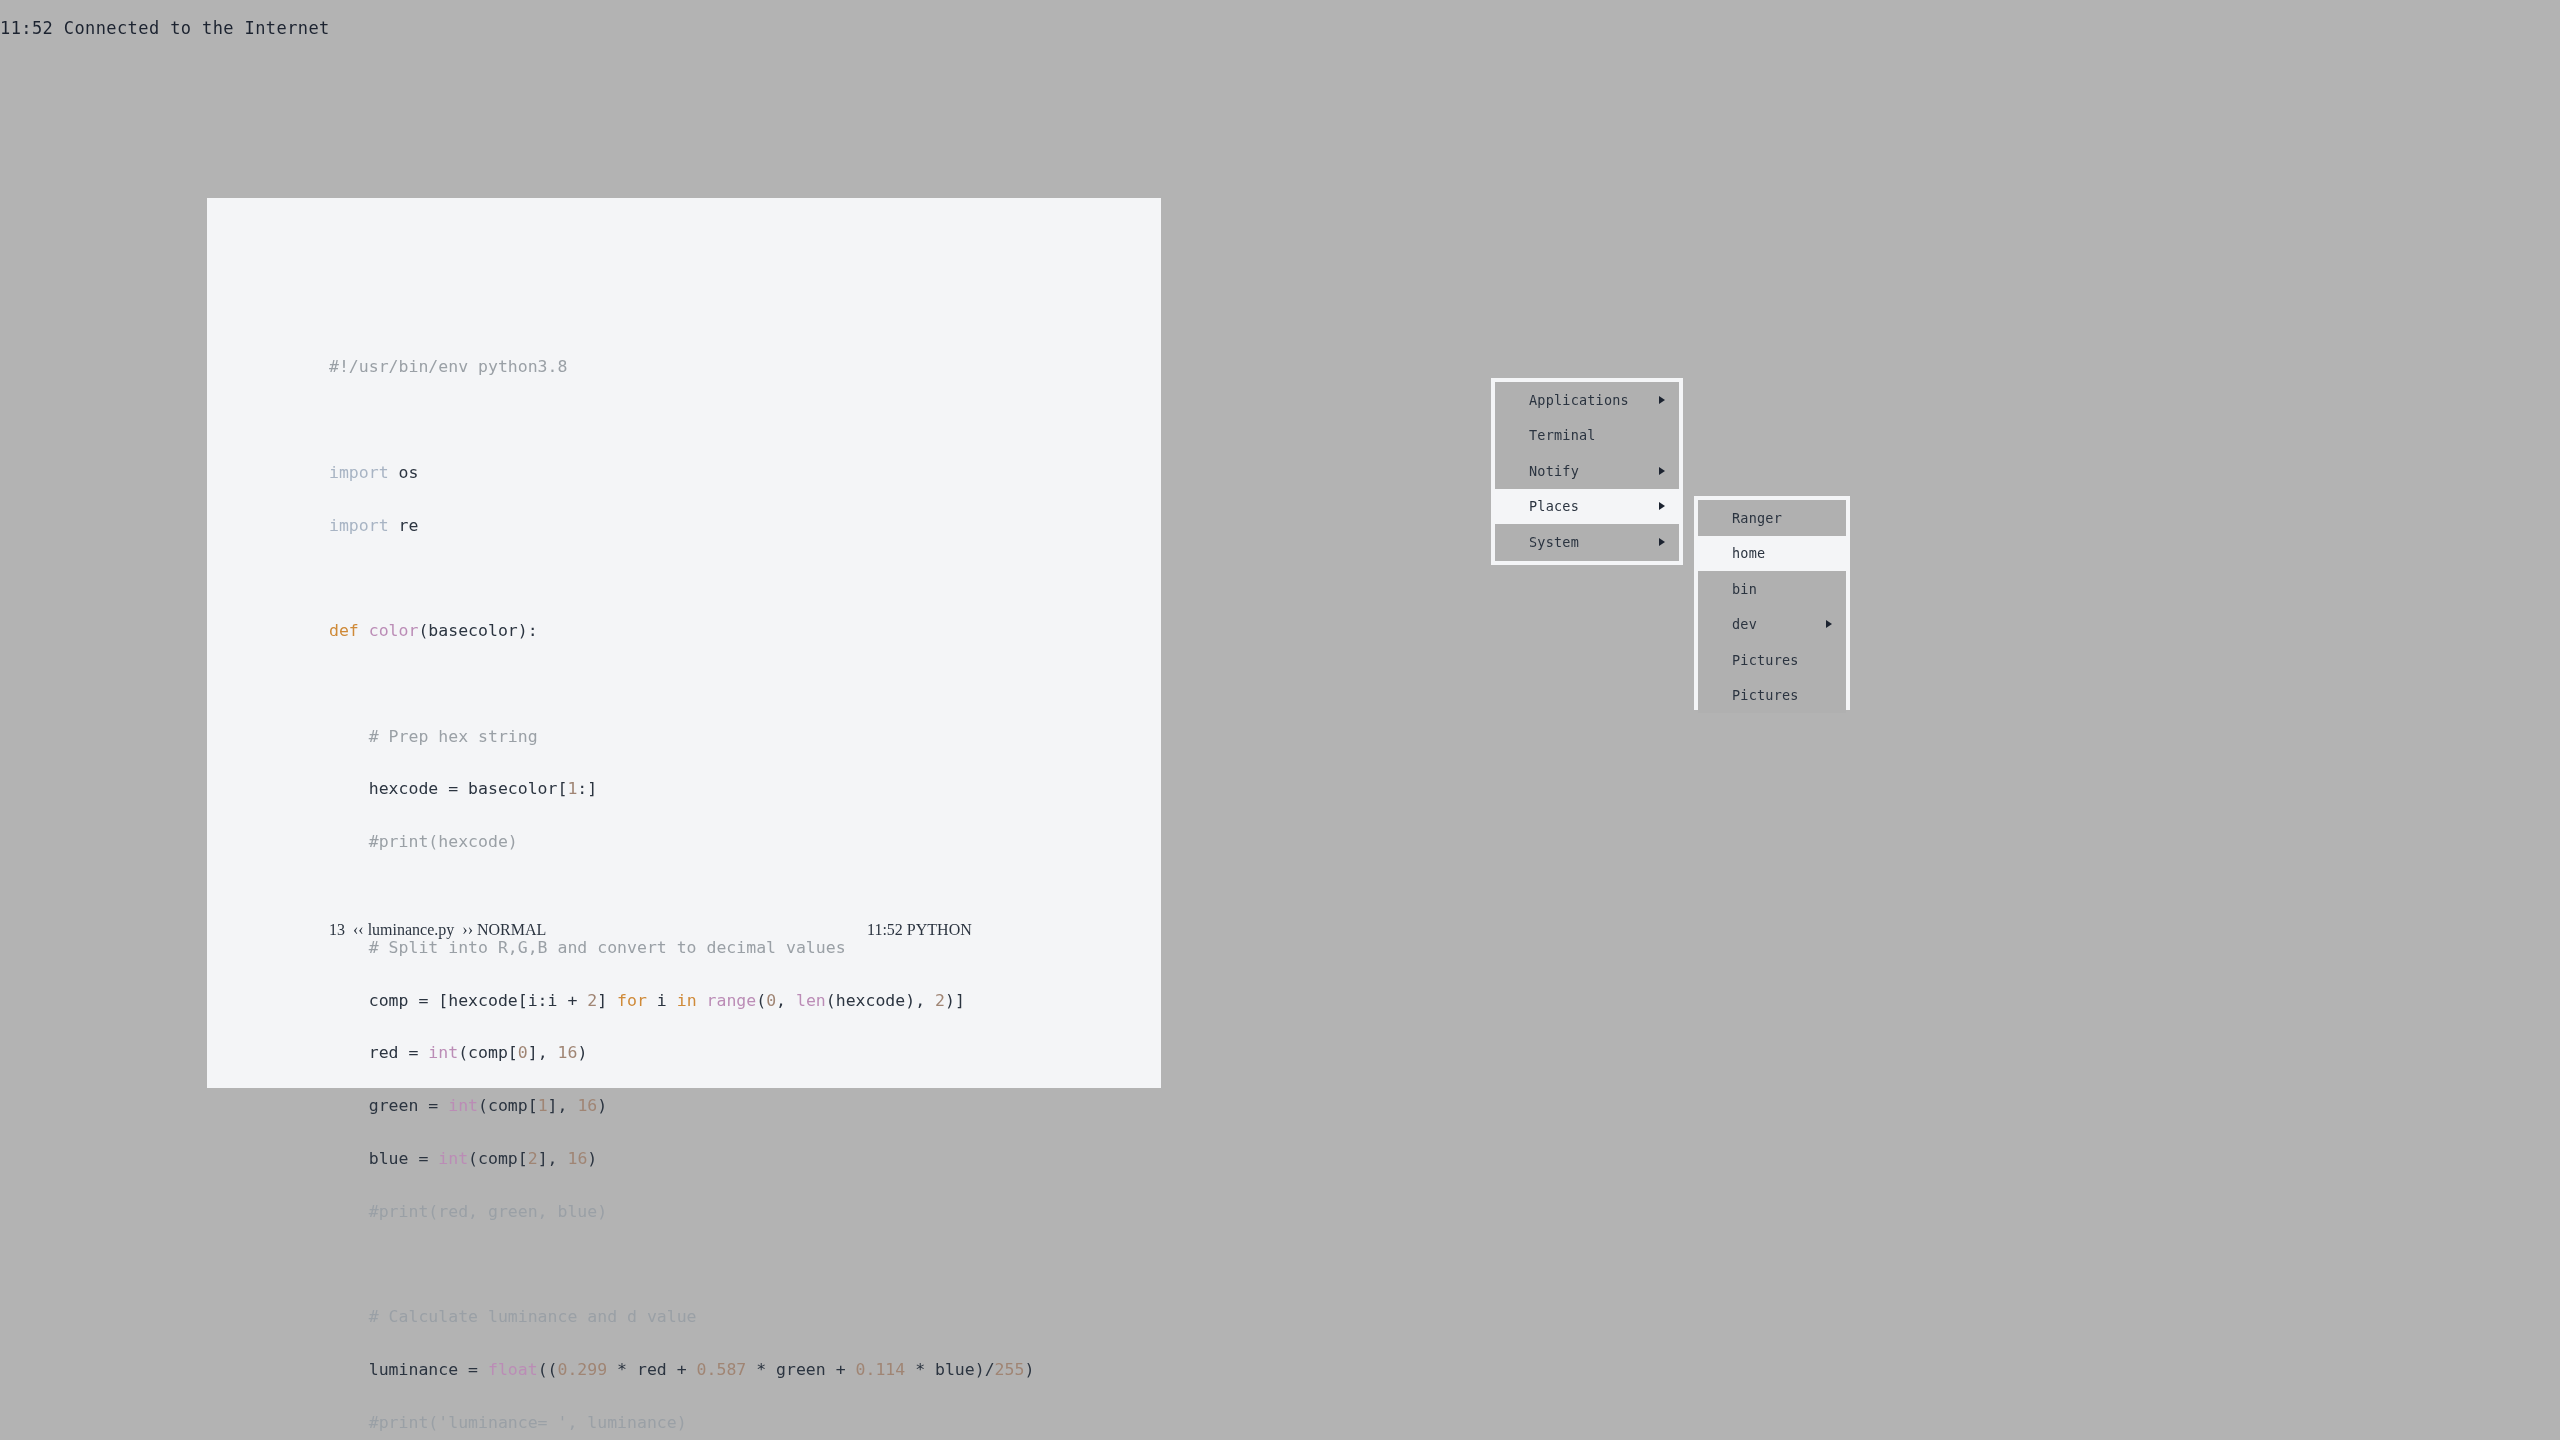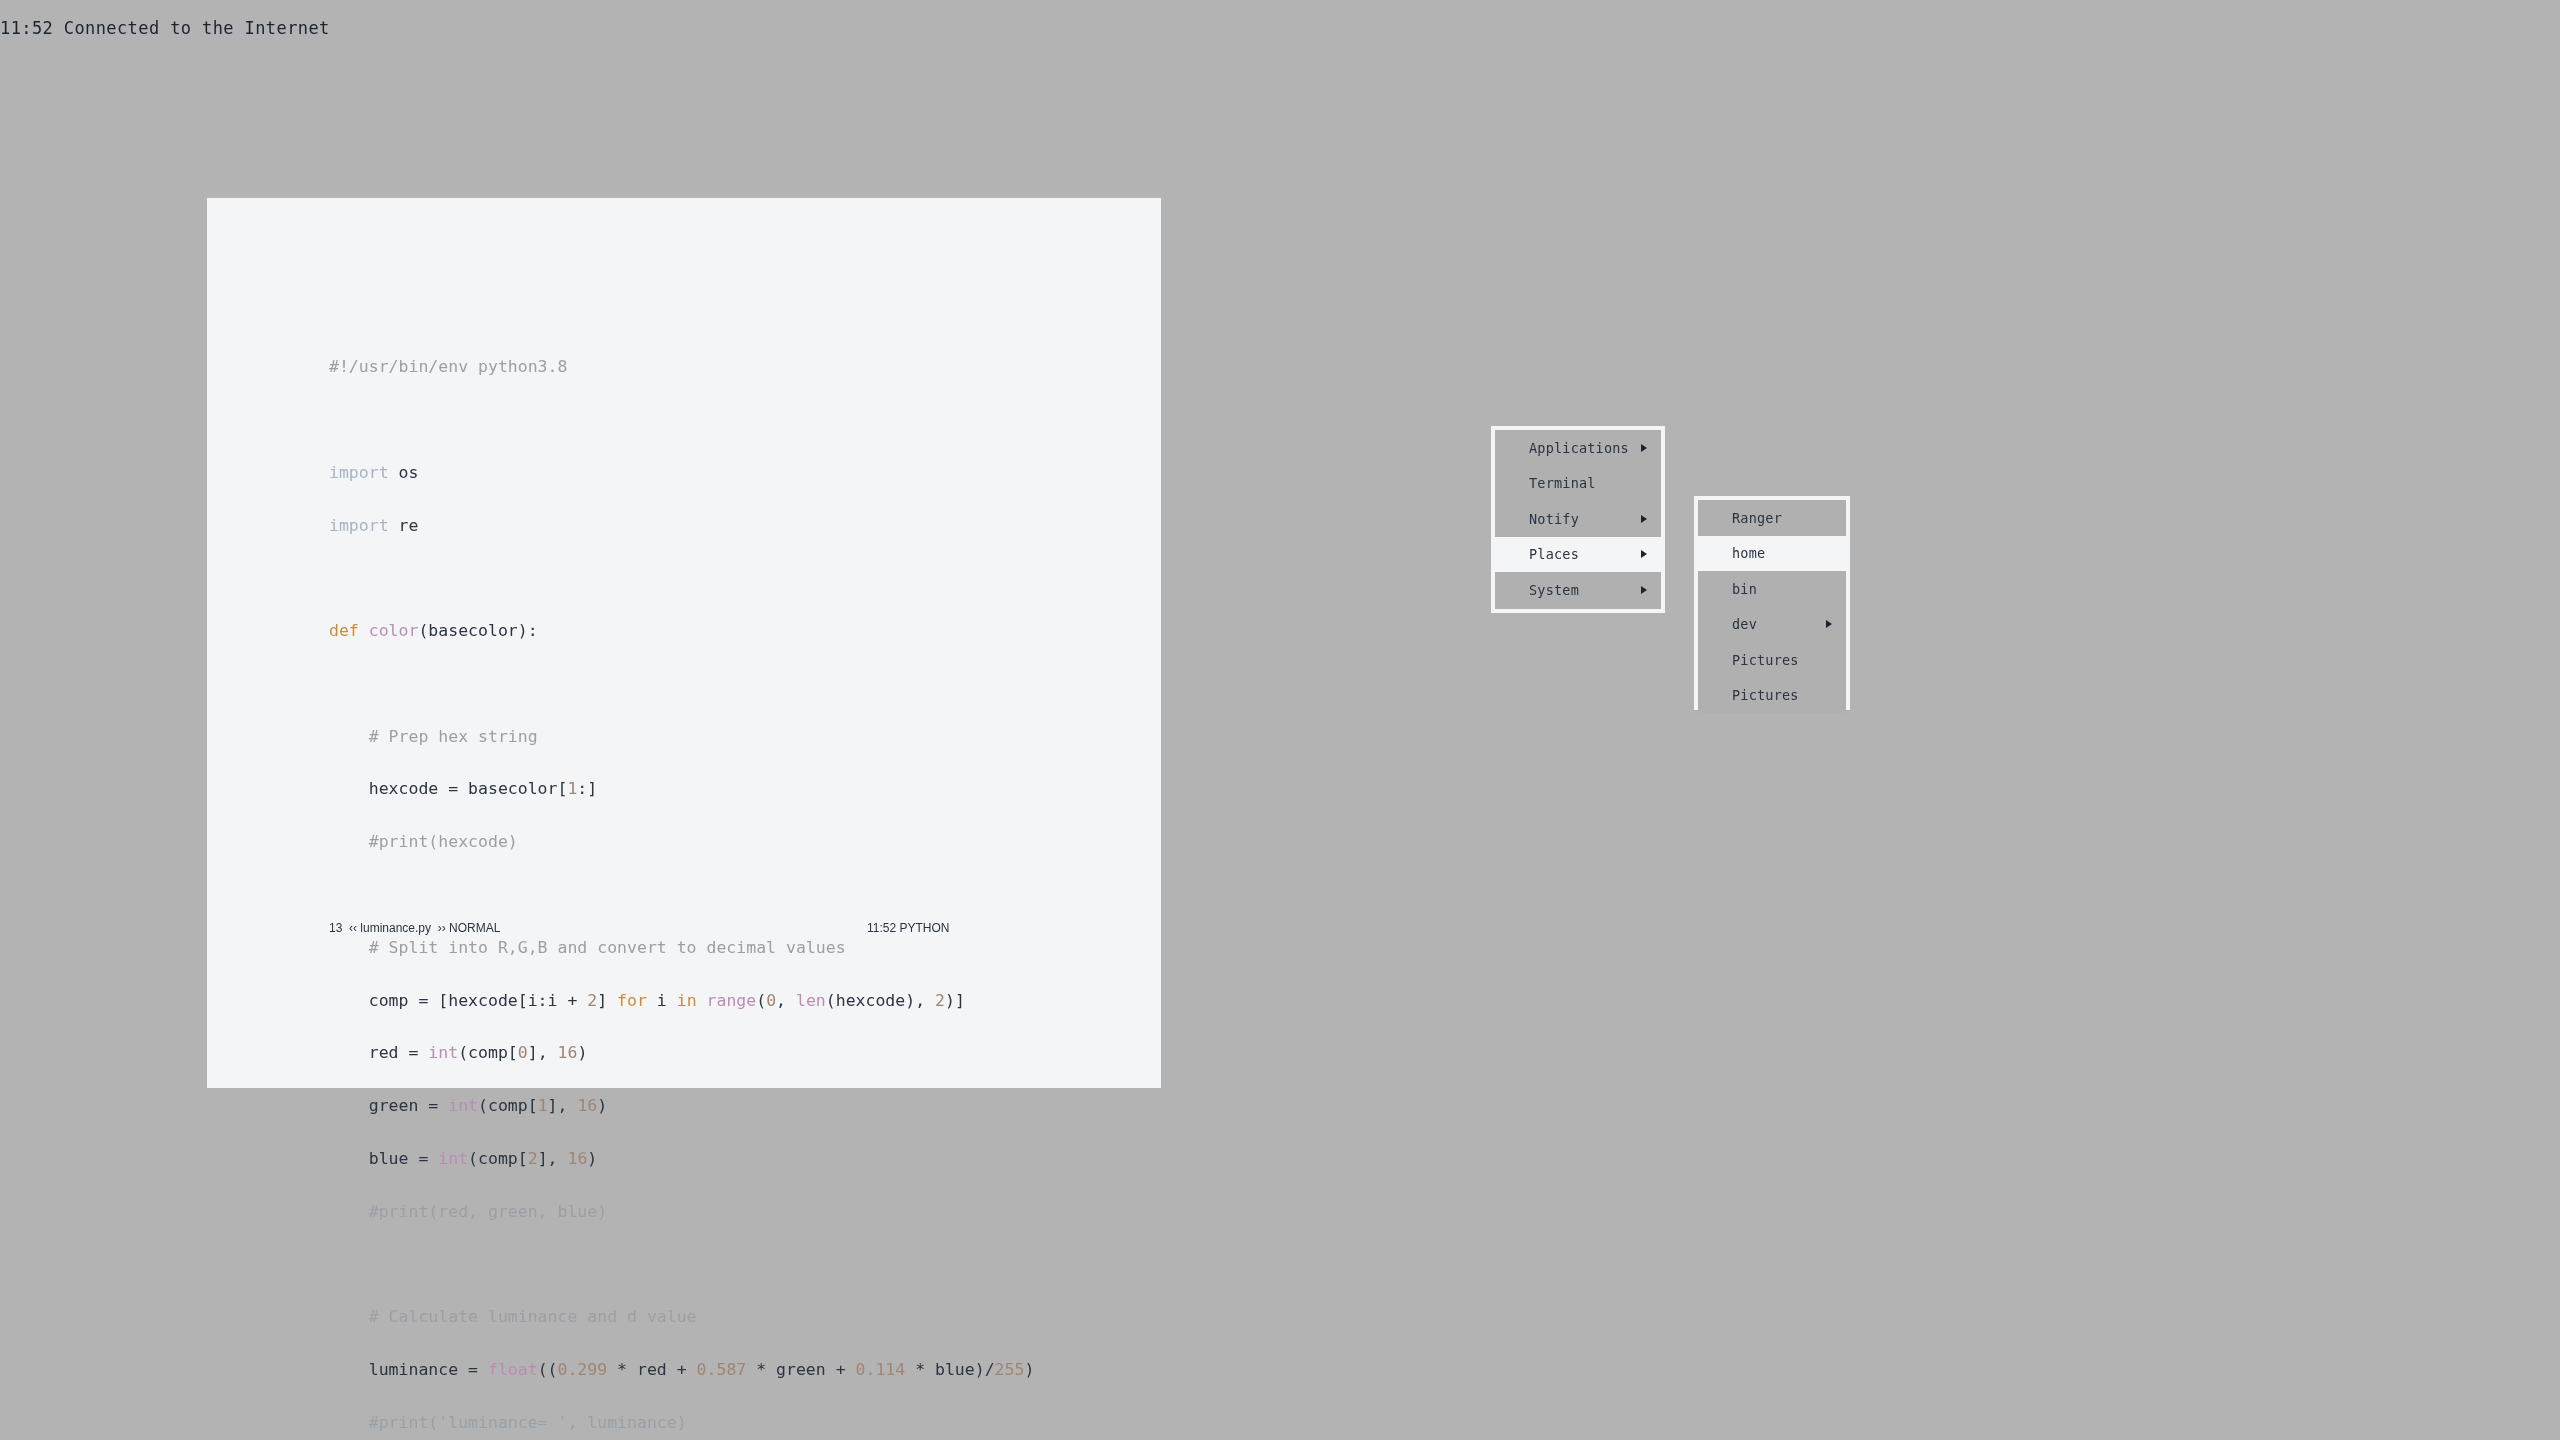--- a/index.html
+++ b/index.html
@@ -62,22 +62,22 @@
   .tok-builtin  { color: #bb8cb6; }
   .tok-number   { color: #a08574; }
   .tok-plain    { color: #2b3440; }
 
   
   #editor-statusline {
     position: absolute;
     left: 122px;
     top: 723px;
     width: 700px;
-    font-family: Liberation Sans, sans-serif;
-    font-size: 12px;
+    font-family: Liberation Serif, serif;
+    font-size: 16px;
     color: #2b3440;
     white-space: pre;
     display: flex;
   }
   #editor-statusline .sl-left { white-space: pre; }
   #editor-statusline .sl-right {
     position: absolute;
     left: 538px;
     white-space: pre;
   }
@@ -85,23 +85,22 @@
   
   .menu {
     position: absolute;
     background: #b0b0b0;
     border: 4px solid #f4f5f7;
     box-sizing: border-box;
   }
   #root-menu {
     left: 1491px;
     top: 378px;
-    width: 174px;
+    width: 192px;
     height: 187px;
-    margin-top: 48px;
   }
   #places-submenu {
     left: 1694px;
     top: 496px;
     width: 156px;
     height: 214px;
   }
   .menu-item {
     position: relative;
     height: 35px;

